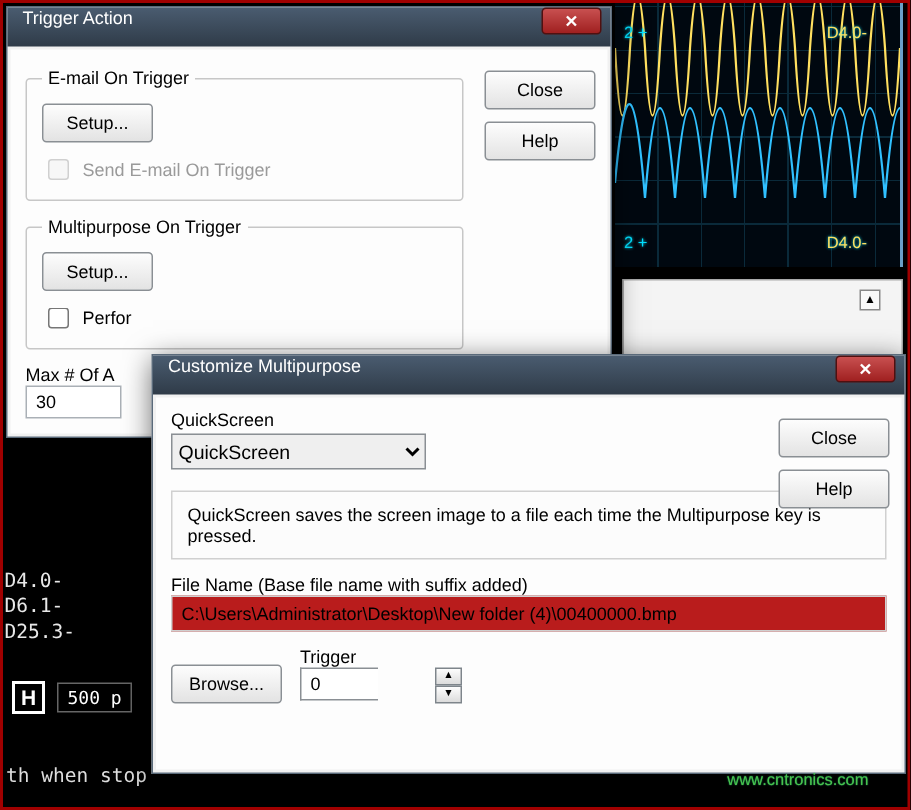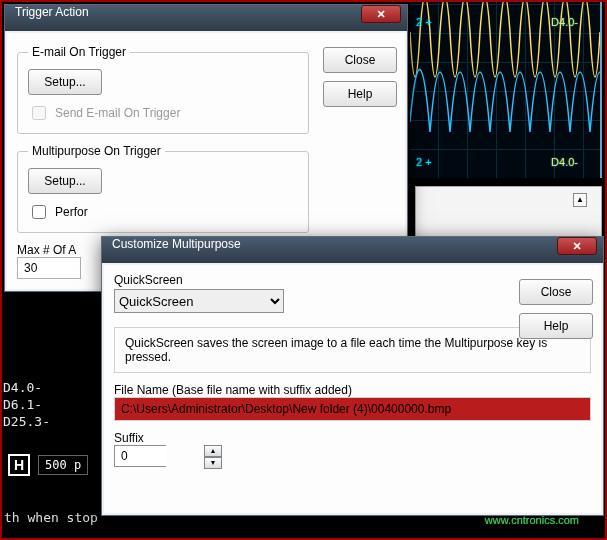--- a/index.html
+++ b/index.html
@@ -314,22 +314,23 @@
     <div class="desc">QuickScreen saves the screen image to a file each time the Multipurpose key is pressed.</div>
 
     <div style="height:10px;"></div>
     <div>
       <span class="label-bold">File Name</span>
       <span class="hint">(Base file name with suffix added)</span>
     </div>
     <div class="filepath">C:\Users\Administrator\Desktop\New folder (4)\00400000.bmp</div>
 
     <div class="suffix-row">
+      <button class="btn">Browse...</button>
       <div>
-        <div>Suffix</div>
+        <div>Trigger</div>
         <div class="spin">
           <input value="0" style="">
           <div class="spin-btns">
             <button>▲</button>
             <button>▼</button>
           </div>
         </div>
       </div>
     </div>
   </div>

